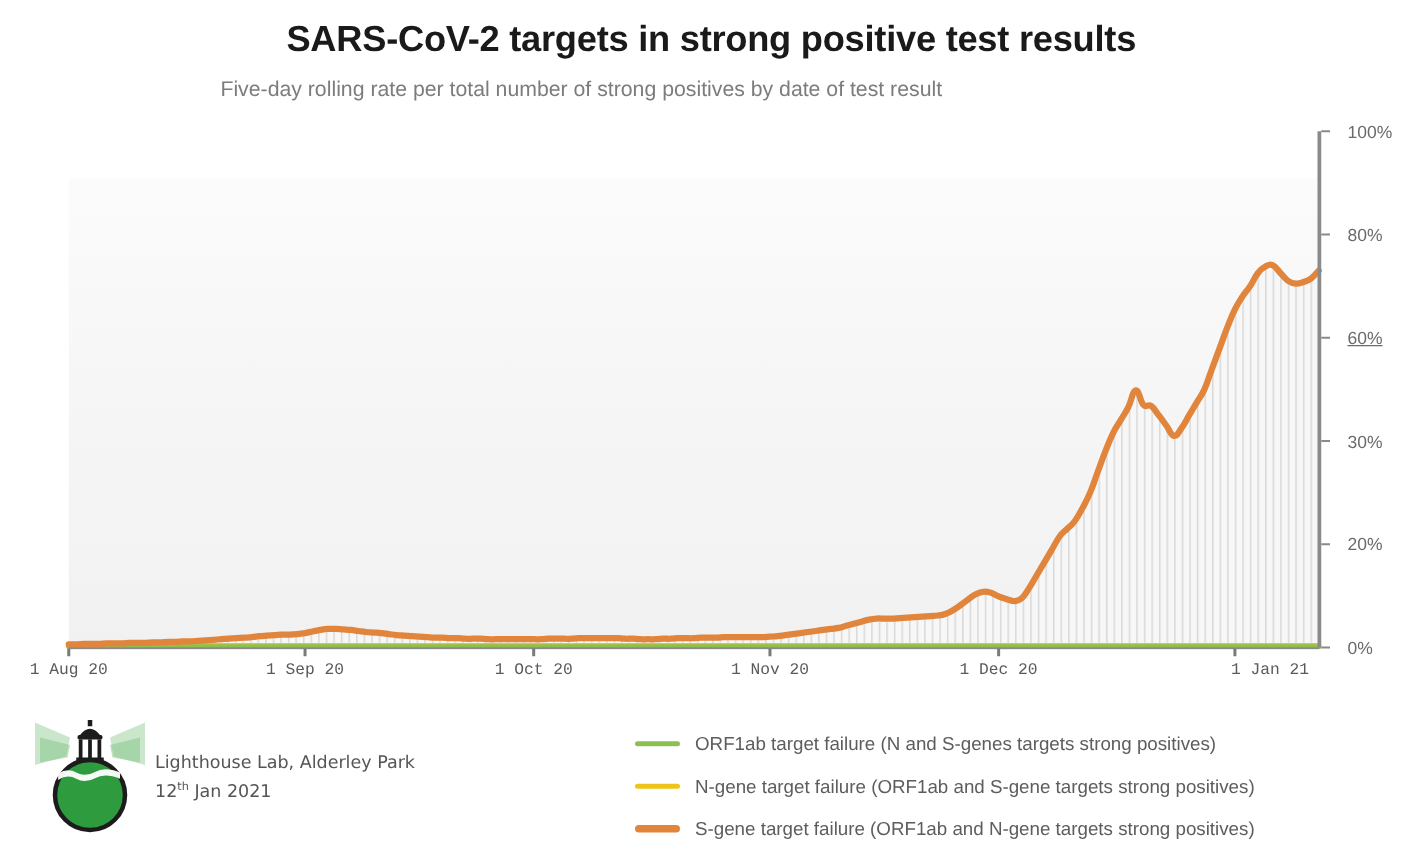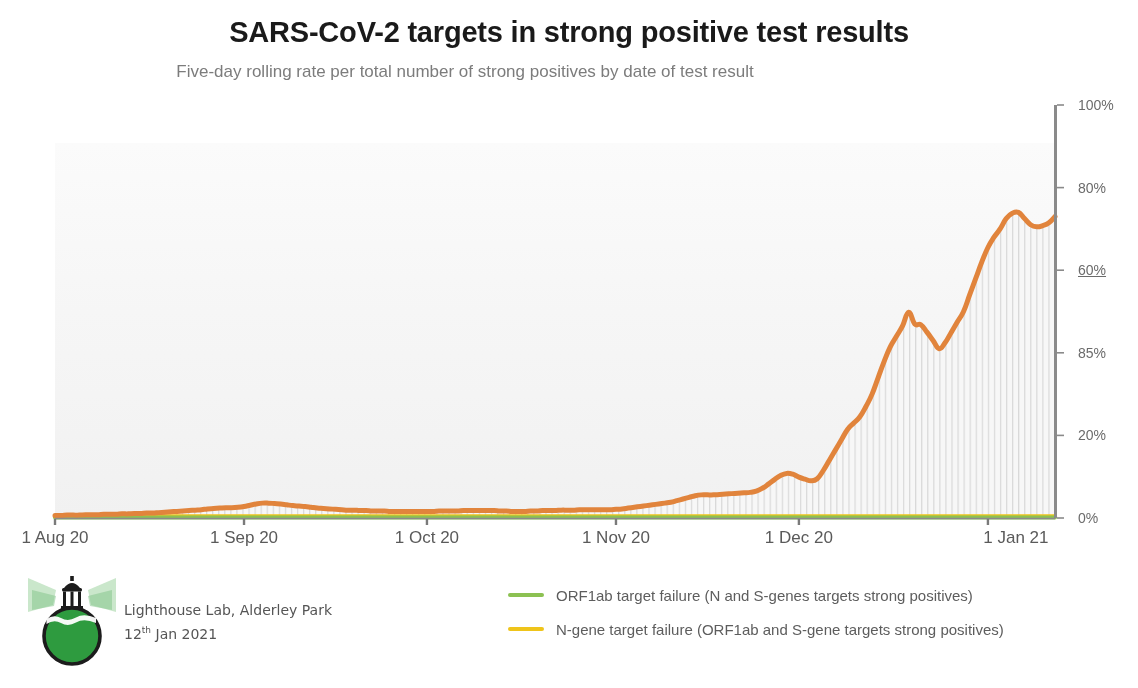--- a/index.html
+++ b/index.html
@@ -25,22 +25,22 @@
     position:absolute;left:55px;top:143px;width:1000px;height:375px;
     background:linear-gradient(to bottom,#fbfbfb 0%,#f6f6f6 45%,#f1f1f1 100%);
   }
   svg.chart{position:absolute;left:0;top:0;width:1138px;height:560px;}
 
   .ytick-label{
     position:absolute;font-size:14px;color:#6b6b6b;left:1078px;
     transform:translateY(-50%);white-space:nowrap;
   }
   .xtick-label{
-    position:absolute;font-size:17px;color:#5a5a5a;top:528px;
-    transform:translateX(-50%);white-space:nowrap;
+    position:absolute;font-size:13px;color:#5a5a5a;top:528px;
+    transform:translateX(-50%);white-space:nowrap;font-family:Liberation Mono, monospace;
   }
 
   
   .footer{position:absolute;left:0;top:560px;width:1138px;height:128px;}
   .logo{position:absolute;left:26px;top:12px;width:92px;height:98px;}
   .attrib{
     position:absolute;left:124px;top:40px;font-size:14px;color:#555;
     line-height:20px;font-family:"DejaVu Sans",sans-serif;
   }
   .attrib sup{font-size:9px;vertical-align:super;margin-top:31px;}
@@ -93,21 +93,21 @@
             <line x1="615.9756097560976" x2="615.9756097560976" y1="519" y2="525" stroke="#7a7a7a" stroke-width="2.4"></line>
             <line x1="798.9024390243902" x2="798.9024390243902" y1="519" y2="525" stroke="#7a7a7a" stroke-width="2.4"></line>
             <line x1="987.9268292682927" x2="987.9268292682927" y1="519" y2="525" stroke="#7a7a7a" stroke-width="2.4"></line>
           </g>
       </g>
     </svg>
 
     <div id="ytick-labels">
         <div class="ytick-label" style="top: 518px;">0%</div>
         <div class="ytick-label" style="top: 435.4px;">20%</div>
-        <div class="ytick-label" style="top: 352.8px;">85%</div>
+        <div class="ytick-label" style="top: 352.8px;">30%</div>
         <div class="ytick-label" style="top: 270.2px; text-decoration: underline;">60%</div>
         <div class="ytick-label" style="top: 187.6px;">80%</div>
         <div class="ytick-label" style="top: 105px;">100%</div>
       </div>
     <div id="xtick-labels">
         <div class="xtick-label" style="left: 55px;">1 Aug 20</div>
         <div class="xtick-label" style="left: 244.024px;">1 Sep 20</div>
         <div class="xtick-label" style="left: 426.951px;">1 Oct 20</div>
         <div class="xtick-label" style="left: 615.976px;">1 Nov 20</div>
         <div class="xtick-label" style="left: 798.902px;">1 Dec 20</div>
@@ -148,15 +148,19 @@
 
     <div class="legend" id="legend">
         <div class="legend-row">
           <span class="legend-swatch" style="background: rgb(140, 193, 82);"></span>
           <span class="legend-label">ORF1ab target failure (N and S-genes targets strong positives)</span>
         </div>
         <div class="legend-row">
           <span class="legend-swatch" style="background: rgb(239, 196, 26);"></span>
           <span class="legend-label">N-gene target failure (ORF1ab and S-gene targets strong positives)</span>
         </div>
+        <div class="legend-row">
+          <span class="legend-swatch thick" style="background: rgb(225, 132, 60);"></span>
+          <span class="legend-label">S-gene target failure (ORF1ab and N-gene targets strong positives)</span>
+        </div>
       </div>
   </div>
 </div>
 
 </body></html>

